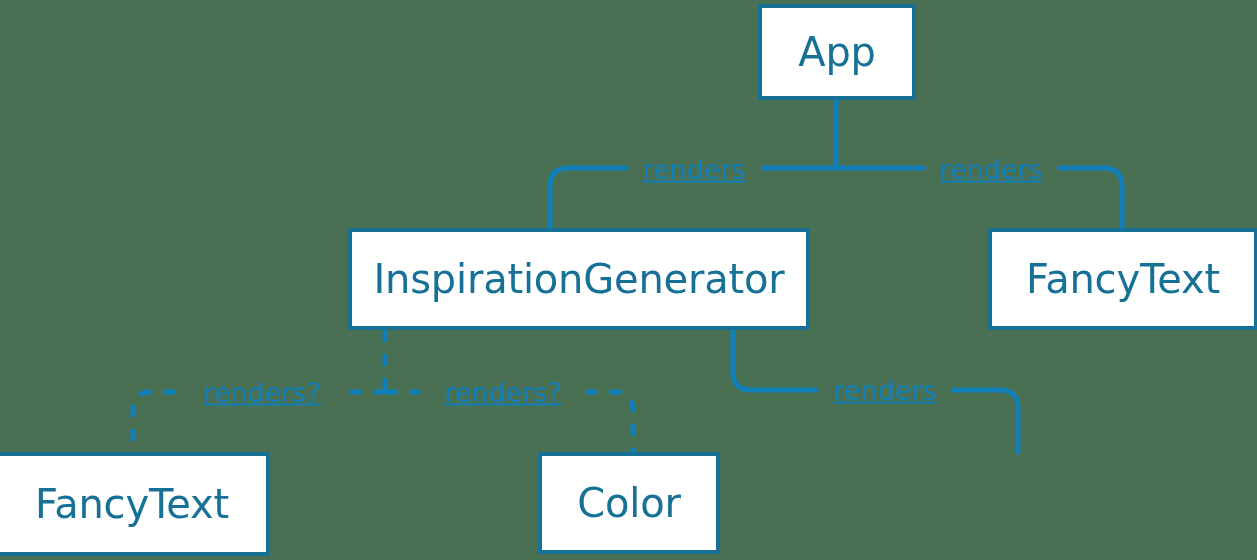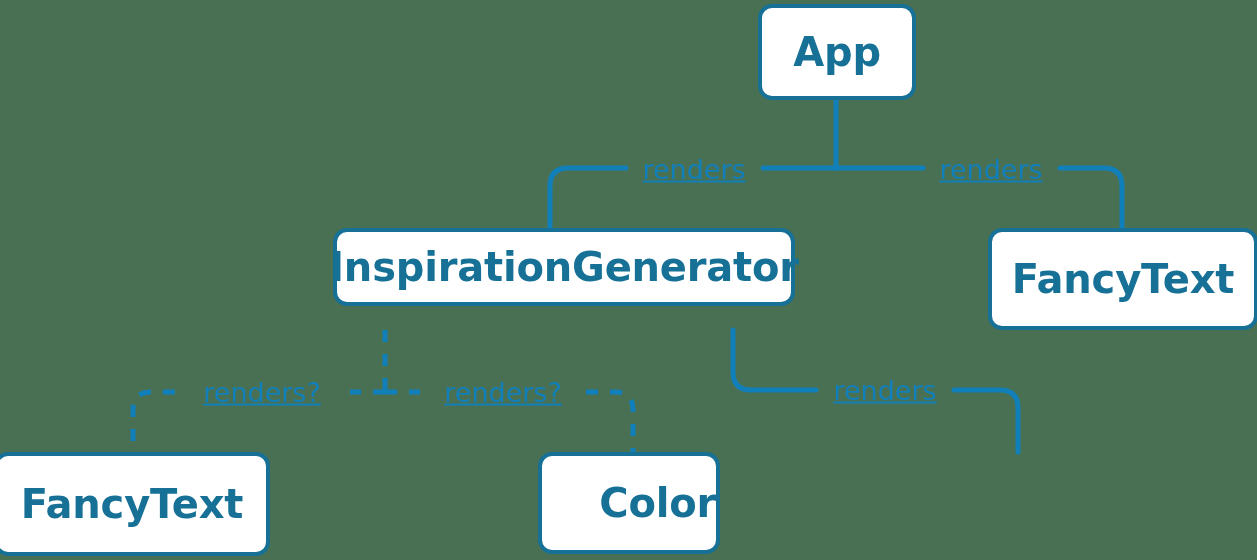--- a/index.html
+++ b/index.html
@@ -22,27 +22,26 @@
     position: absolute;
     top: 0;
     left: 0;
     width: 1257px;
     height: 560px;
   }
   .node-box {
     position: absolute;
     background: #ffffff;
     border: 4px solid #177196;
-    border-radius: 14px;
+    border-radius: 2px;
     box-sizing: border-box;
     display: flex;
     align-items: center;
     justify-content: center;
     z-index: 5;
-    font-weight: bold;
   }
   .node-label {
     color: #177196;
     font-size: 40px;
     line-height: 1;
     letter-spacing: -0.2px;
     white-space: nowrap;
   }
   .edge-label {
     position: absolute;
@@ -79,33 +78,33 @@
     <path d="M 175 392 L 151 392 Q 133 392 133 410 L 133 452" fill="none" stroke="#1180ba" stroke-width="5" stroke-linecap="butt" stroke-dasharray="12 12"></path>
 
     <path d="M 385 392 L 420 392" fill="none" stroke="#1180ba" stroke-width="5" stroke-linecap="butt" stroke-dasharray="12 12"></path>
     <path d="M 586 392 L 615 392 Q 633 392 633 410 L 633 452" fill="none" stroke="#1180ba" stroke-width="5" stroke-linecap="butt" stroke-dasharray="12 12"></path>
   </svg>
 
   <div class="node-box" style="left:758px; top:4px; width:158px; height:96px;">
     <span class="node-label">App</span>
   </div>
 
-  <div class="node-box" style="left:333px; top:228px; width:462px; height:78px;">
+  <div class="node-box" style="left:348px; top:228px; width:462px; height:102px;">
     <span class="node-label">InspirationGenerator</span>
   </div>
 
   <div class="node-box" style="left:988px; top:228px; width:270px; height:102px;">
     <span class="node-label">FancyText</span>
   </div>
 
   <div class="node-box" style="left:-6px; top:452px; width:276px; height:104px;">
     <span class="node-label">FancyText</span>
   </div>
 
-  <div class="node-box" style="left:538px; top:452px; width:182px; height:102px;justify-content:flex-end;">
+  <div class="node-box" style="left:538px; top:452px; width:182px; height:102px;">
     <span class="node-label">Color</span>
   </div>
 
 
   <span class="edge-label" style="left:694px; top:169px;">renders</span>
 
   <span class="edge-label" style="left:991px; top:169px;">renders</span>
 
   <span class="edge-label" style="left:262px; top:392px;">renders?</span>
 

